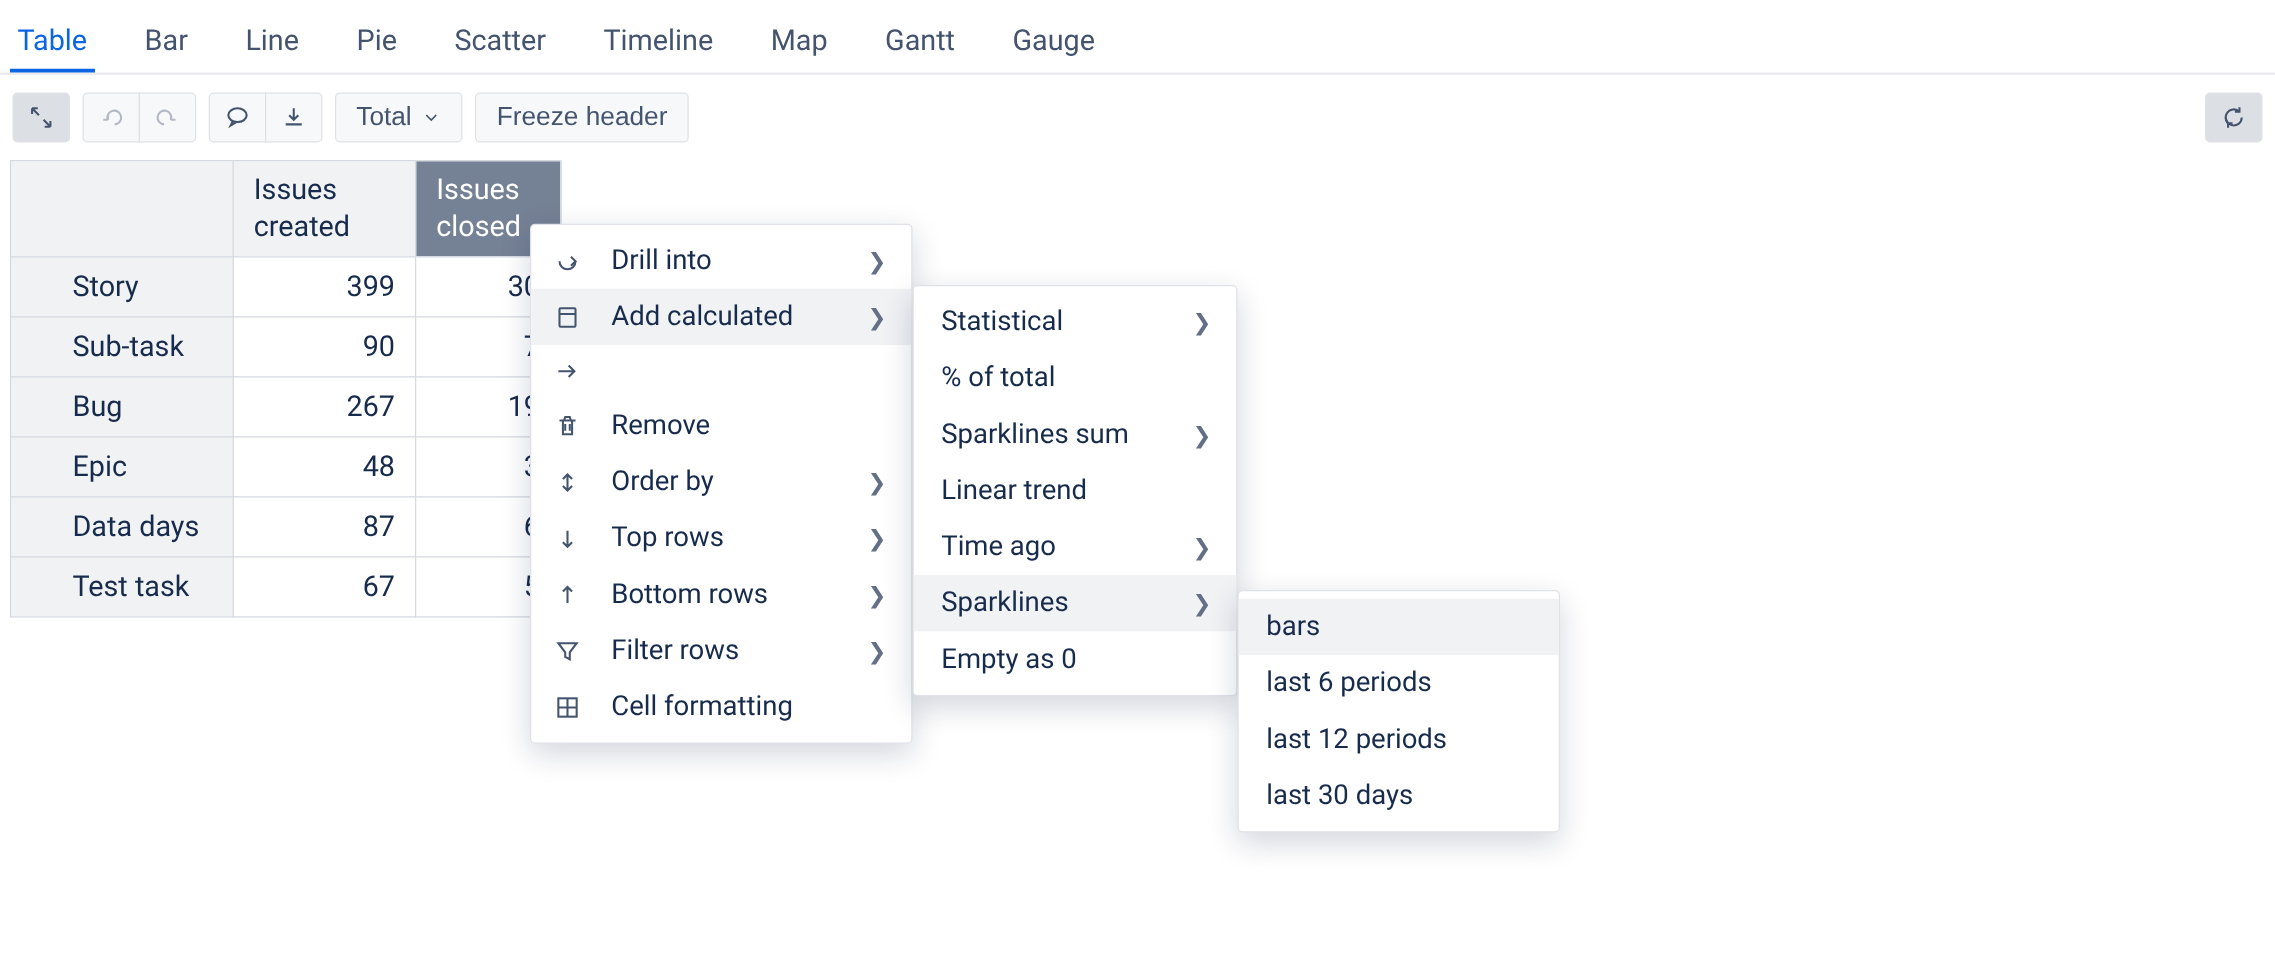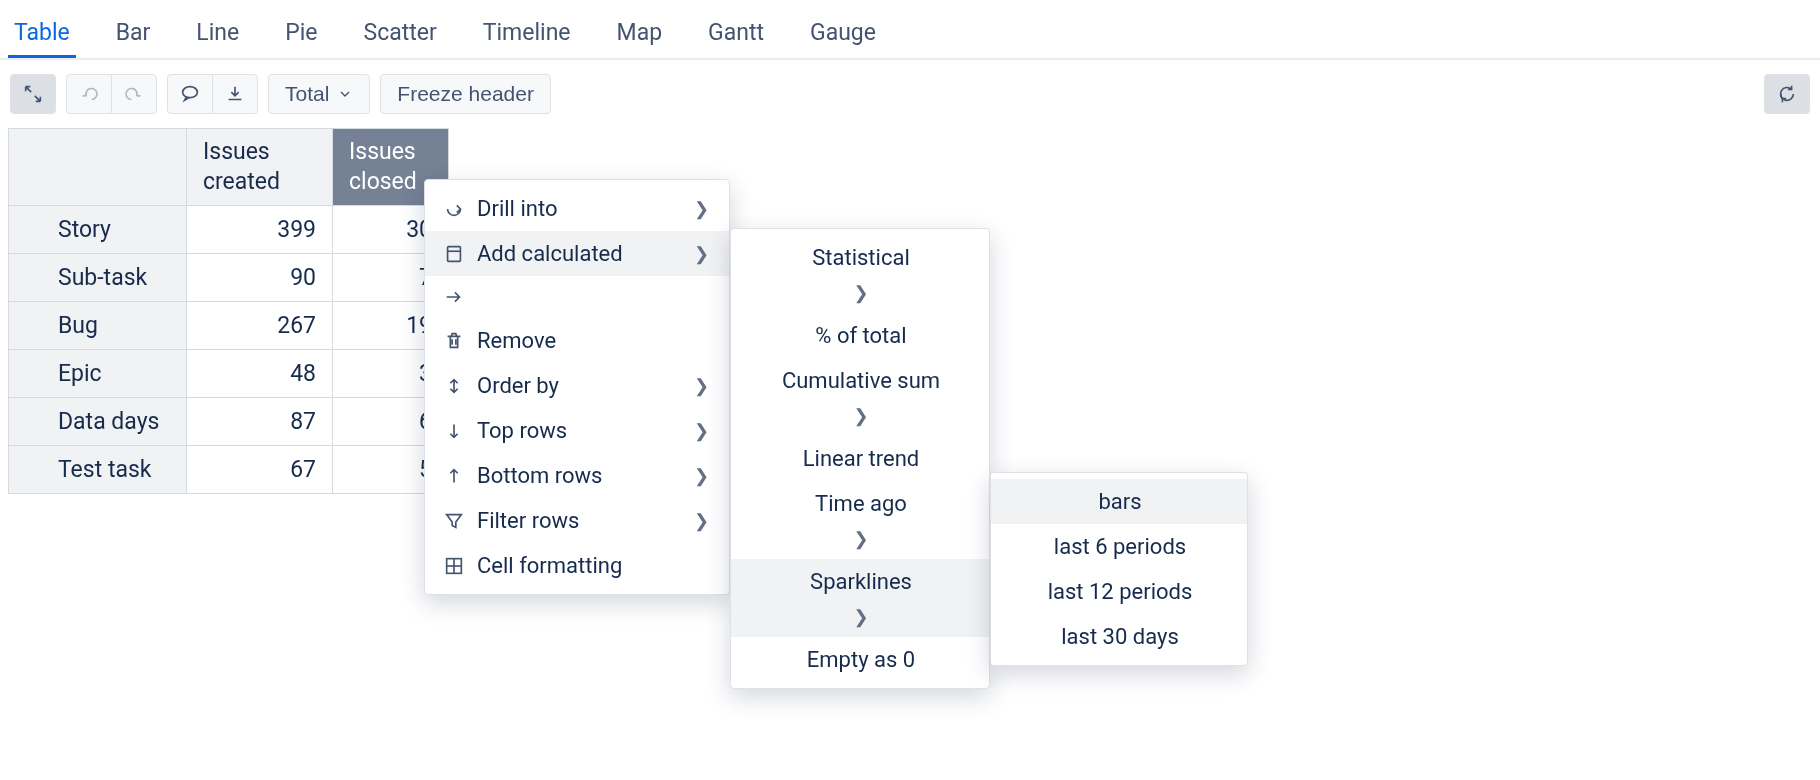--- a/index.html
+++ b/index.html
@@ -121,42 +121,42 @@
     border-radius: 4px;
     box-shadow: 0 8px 24px rgba(9,30,66,0.18);
     padding: 6px 0;
     font-size: 22px;
     min-width: 306px;
     z-index: 10;
   }
   .menu-item {
     display: flex;
     align-items: center;
-    gap: 12px;
+    gap: 24px;
     padding: 10px 20px 10px 18px;
     color: #172B4D;
     cursor: pointer;
     position: relative;
   }
   .menu-item.highlight { background: #f1f2f4; }
   .menu-item .mi-icon {
     width: 22px;
     height: 22px;
     display: inline-flex;
     align-items: center;
     justify-content: center;
     color: #44546f;
     flex-shrink: 0;
   }
   .menu-item .mi-label { flex: 1; }
   .menu-item .mi-chevron {
     color: #626f86;
     font-size: 18px;
   }
-  .menu.simple .menu-item { padding-left: 22px; flex-direction: column; }
+  .menu.simple .menu-item { padding-left: 22px; }
   .menu.simple { min-width: 260px; }
   .menu.narrow { min-width: 258px; }
 
   svg { display: block; }
 </style>
 </head>
 <body>
 
 <div class="tabs">
   <div class="tab active">Table</div>
@@ -378,21 +378,21 @@
 
   <div class="menu simple" style="left:730px; top:100px;">
     <div class="menu-item">
       <span class="mi-label">Statistical</span>
       <span class="mi-chevron">❯</span>
     </div>
     <div class="menu-item">
       <span class="mi-label">% of total</span>
     </div>
     <div class="menu-item">
-      <span class="mi-label">Cumulative sum</span>
+      <span class="mi-label">Sparklines sum</span>
       <span class="mi-chevron">❯</span>
     </div>
     <div class="menu-item">
       <span class="mi-label">Linear trend</span>
     </div>
     <div class="menu-item">
       <span class="mi-label">Time ago</span>
       <span class="mi-chevron">❯</span>
     </div>
     <div class="menu-item highlight">

